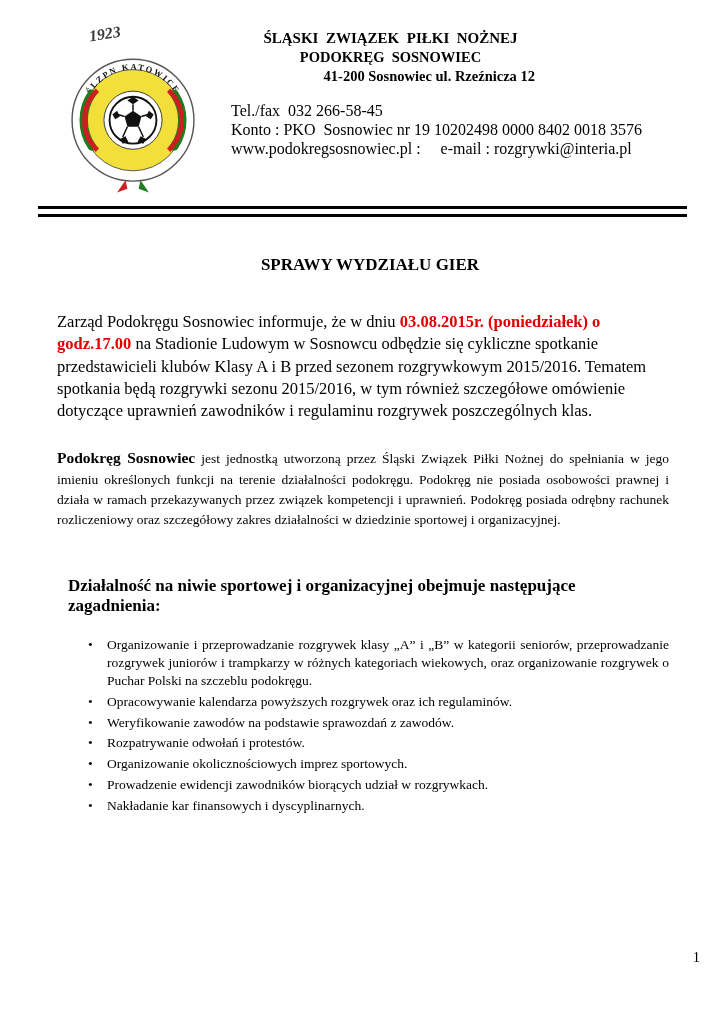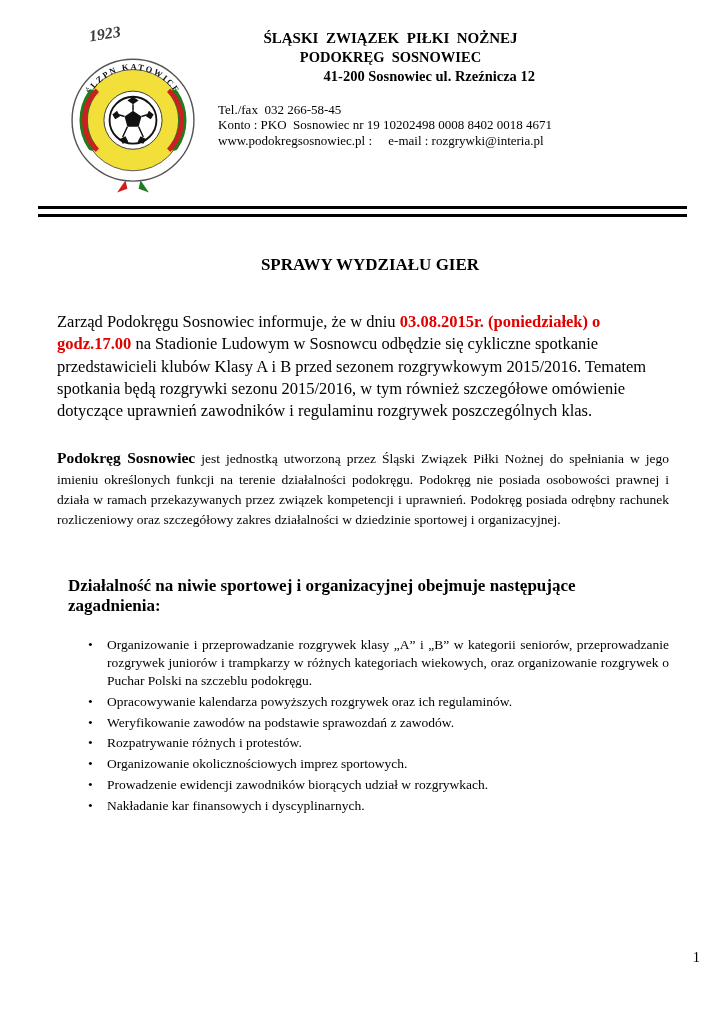--- a/index.html
+++ b/index.html
@@ -14,21 +14,21 @@
   }
   
   .letterhead { display:flex; padding:22px 0 0 58px; }
   .logo-box { width:150px; flex:0 0 150px; }
   .org-block { margin-left:10px; padding-top:8px; }
   .org-line { white-space:pre-wrap; font-weight:bold; }
   .org-line1 { font-size:15px; width:345px; text-align:center; }
   .org-line2 { font-size:14.5px; width:345px; text-align:center; margin-top:2px; }
   .org-line3 { font-size:14.5px; width:345px; text-align:right; padding-right:28px; margin-top:2px; }
   .contact-block { margin-top:17px; }
-  .contact-line { white-space:pre-wrap; font-size:13px; line-height:1.18; }
+  .contact-line { white-space:pre-wrap; font-size:16px; line-height:1.18;margin-left:13px; }
   
   .rule {
     margin:8px 38px 0 38px;
     height:11px;
     border-top:3.5px solid #000;
     border-bottom:3.5px solid #000;
   }
   
   .date-line {
     margin:40px 64px 0 0;
@@ -132,42 +132,42 @@
         <path d="M 88 168 l 9 13 l -11 -4 z" fill="#1f7d1f"></path>
       </svg>
     </div>
 
     <div class="org-block">
       <div class="org-line org-line1">ŚLĄSKI  ZWIĄZEK  PIŁKI  NOŻNEJ</div>
       <div class="org-line org-line2">PODOKRĘG  SOSNOWIEC</div>
       <div class="org-line org-line3">41-200 Sosnowiec ul. Rzeźnicza 12</div>
       <div class="contact-block">
         <div class="contact-line">Tel./fax  032 266-58-45</div>
-        <div class="contact-line">Konto : PKO  Sosnowiec nr 19 10202498 0008 8402 0018 4671</div>
+        <div class="contact-line">Konto : PKO  Sosnowiec nr 19 10202498 0000 8402 0018 3576</div>
         <div class="contact-line">www.podokregsosnowiec.pl :     e-mail : rozgrywki@interia.pl</div>
       </div>
     </div>
   </header>
 
   <div class="rule"></div>
 
 
   <div class="doc-subtitle">SPRAWY WYDZIAŁU GIER</div>
 
   <p class="para1"><span>Zarząd Podokręgu Sosnowiec informuje, że w dniu </span><span class="red-bold">03.08.2015r. (poniedziałek) o godz.17.00</span><span> na Stadionie Ludowym w Sosnowcu odbędzie się cykliczne spotkanie przedstawicieli klubów Klasy A i B przed sezonem rozgrywkowym 2015/2016. Tematem spotkania będą rozgrywki sezonu 2015/2016, w tym również szczegółowe omówienie dotyczące uprawnień zawodników i regulaminu rozgrywek poszczególnych klas.</span></p>
 
   <p class="para2"><span class="lead">Podokręg Sosnowiec</span><span> jest jednostką utworzoną przez Śląski Związek Piłki Nożnej do spełniania w jego imieniu określonych funkcji na terenie działalności podokręgu. Podokręg nie posiada osobowości prawnej i działa w ramach przekazywanych przez związek kompetencji i uprawnień. Podokręg posiada odrębny rachunek rozliczeniowy oraz szczegółowy zakres działalności w dziedzinie sportowej i organizacyjnej.</span></p>
 
   <div class="list-heading">Działalność na niwie sportowej i organizacyjnej obejmuje następujące zagadnienia:</div>
 
   <ul class="bullets">
     <li>Organizowanie i przeprowadzanie rozgrywek klasy „A” i „B” w kategorii seniorów, przeprowadzanie rozgrywek juniorów i trampkarzy w różnych kategoriach wiekowych, oraz organizowanie rozgrywek o Puchar Polski na szczeblu podokręgu.</li>
     <li>Opracowywanie kalendarza powyższych rozgrywek oraz ich regulaminów.</li>
     <li>Weryfikowanie zawodów na podstawie sprawozdań z zawodów.</li>
-    <li>Rozpatrywanie różnych i protestów.</li>
+    <li>Rozpatrywanie odwołań i protestów.</li>
     <li>Organizowanie okolicznościowych imprez sportowych.</li>
     <li>Prowadzenie ewidencji zawodników biorących udział w rozgrywkach.</li>
     <li>Nakładanie kar finansowych i dyscyplinarnych.</li>
   </ul>
 
   <div class="page-num">1</div>
 
 </div>
 
 </body></html>

